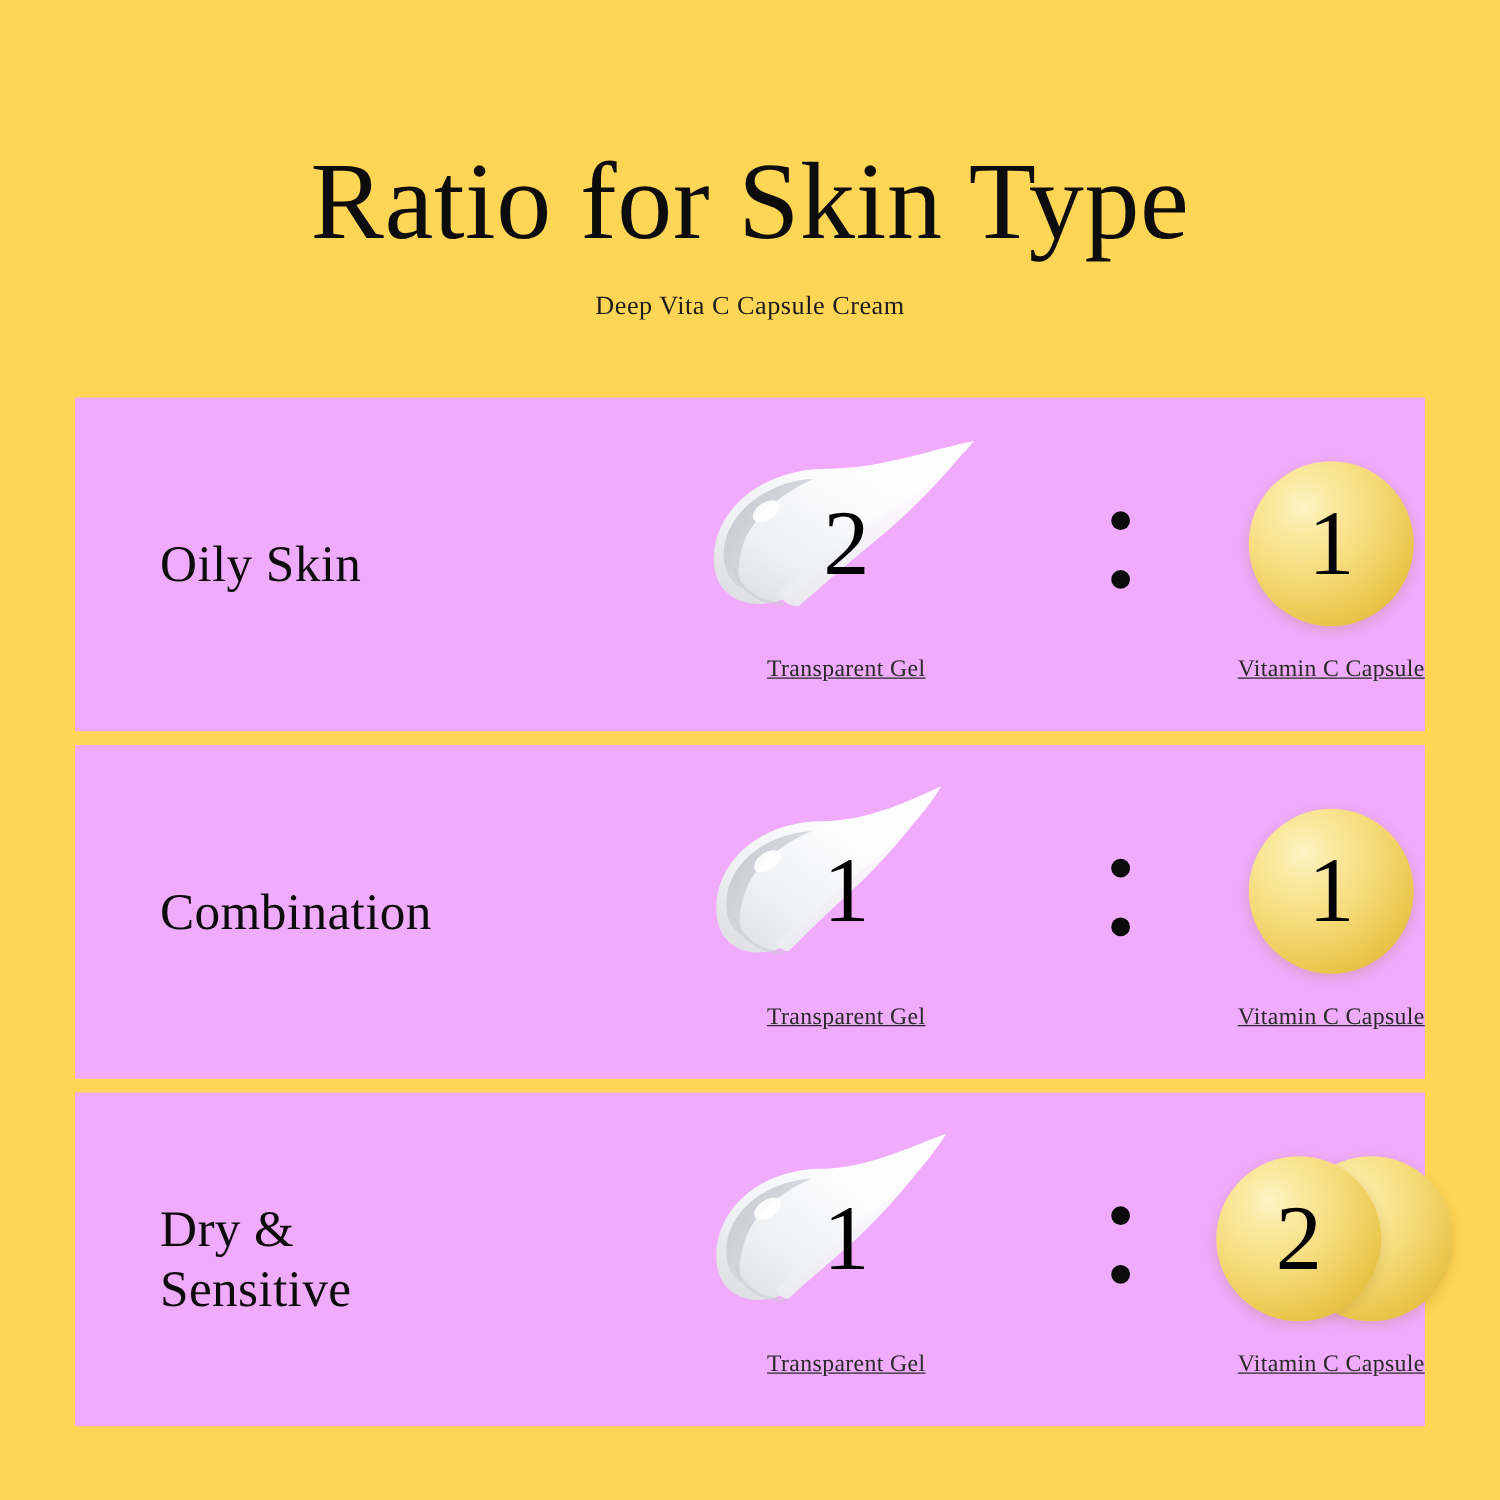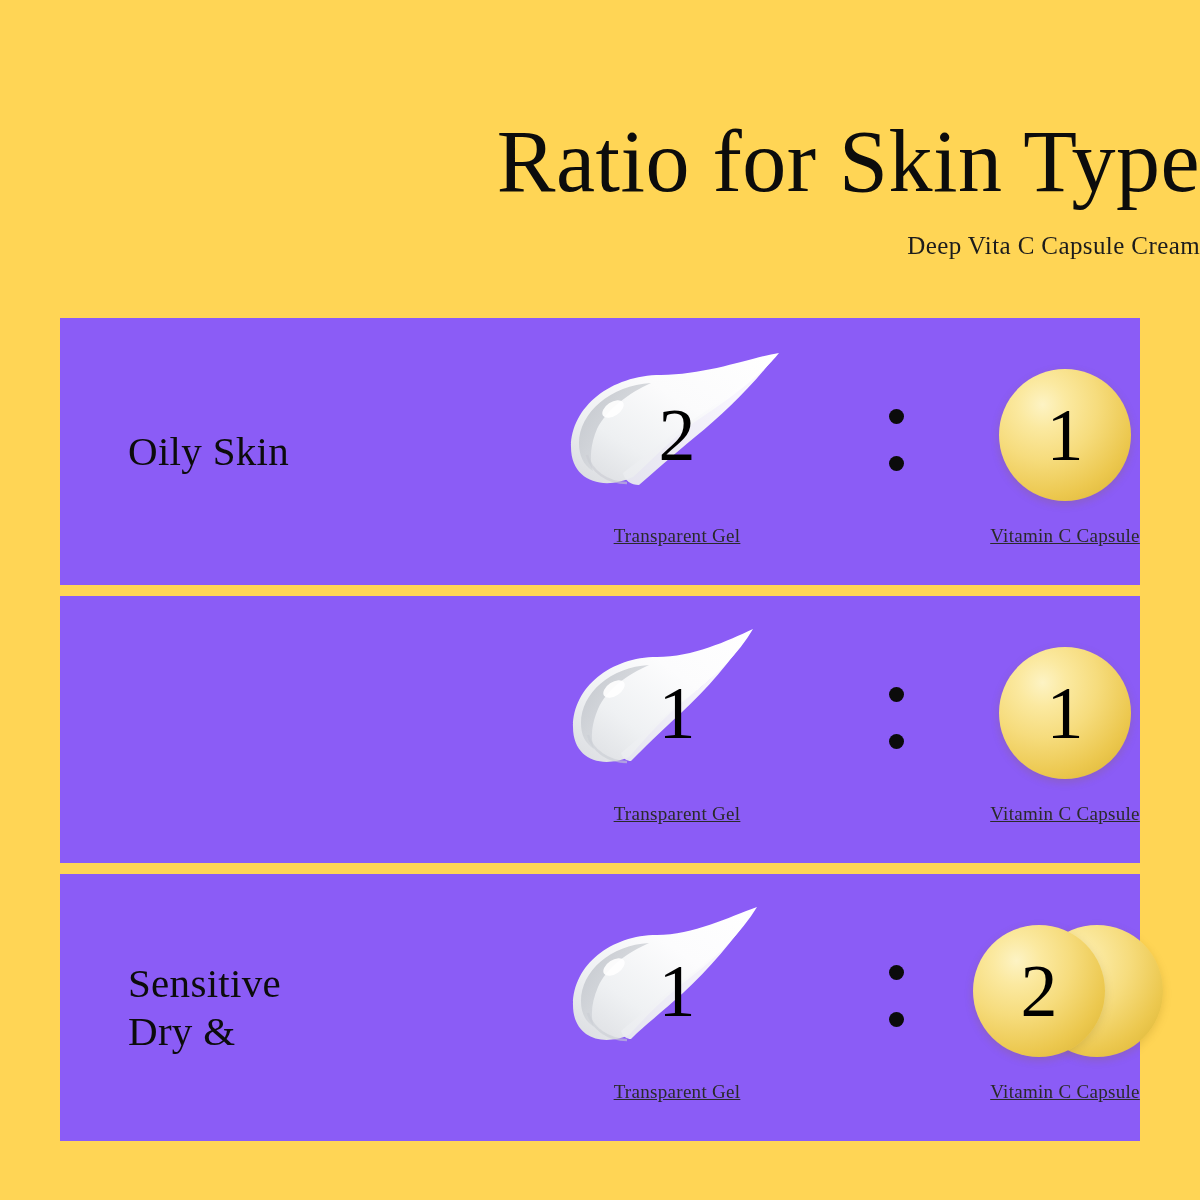--- a/index.html
+++ b/index.html
@@ -11,52 +11,52 @@
   }
 
   body {
     background:#FFD555;
     font-family:"Liberation Serif", "DejaVu Serif", serif;
     color:#111111;
     position:relative;
   }
 
   
-  .header { width:100%; text-align:right; padding-top:118px; }
+  .header { width:100%; text-align:center; padding-top:118px; }
 
   .page-title {
     font-family:"Liberation Serif", "DejaVu Serif", serif;
     font-size:88px;
     font-weight:400;
     line-height:1.0;
     letter-spacing:0.5px;
     color:#0c0c0c;
   }
 
   .page-subtitle {
     margin-top:26px;
-    font-size:25px;
+    font-size:21px;
     font-weight:400;
     letter-spacing:0.4px;
     color:#1c1c1c;
   }
 
   
   .cards {
     position:absolute;
     left:60px;
     top:318px;
     width:1080px;
   }
 
   .card {
     position:relative;
     width:1080px;
     height:267px;
-    background:#8b5cf6;
+    background:#f0abfc;
     margin-bottom:11px;
     display:flex;
     align-items:center;
   }
 
   
   .skin-type {
     width:400px;
     padding-left:68px;
     flex:0 0 400px;
@@ -248,20 +248,21 @@
 
       <div class="colon">
         <span class="colon-dot"></span>
         <span class="colon-dot"></span>
       </div>
     </div>
   </div>
 
   <div class="card">
     <div class="skin-type">
+      <div class="skin-type-line">Combination</div>
     </div>
 
     <div class="ratio-zone">
 
       <div class="ingredient gel">
         <div class="visual-wrap">
           <svg class="gel-art" viewBox="0 0 240 168">
             <defs>
               <linearGradient id="gelBody2" x1="0" y1="1" x2="1" y2="0">
                 <stop offset="0%" stop-color="#dadce0"></stop>
@@ -307,22 +308,22 @@
 
       <div class="colon">
         <span class="colon-dot"></span>
         <span class="colon-dot"></span>
       </div>
     </div>
   </div>
 
   <div class="card">
     <div class="skin-type">
+      <div class="skin-type-line">Dry &amp;</div>
       <div class="skin-type-line">Sensitive</div>
-      <div class="skin-type-line">Dry &amp;</div>
     </div>
 
     <div class="ratio-zone">
 
       <div class="ingredient gel">
         <div class="visual-wrap">
           <svg class="gel-art" viewBox="0 0 240 168">
             <defs>
               <linearGradient id="gelBody3" x1="0" y1="1" x2="1" y2="0">
                 <stop offset="0%" stop-color="#dadce0"></stop>

